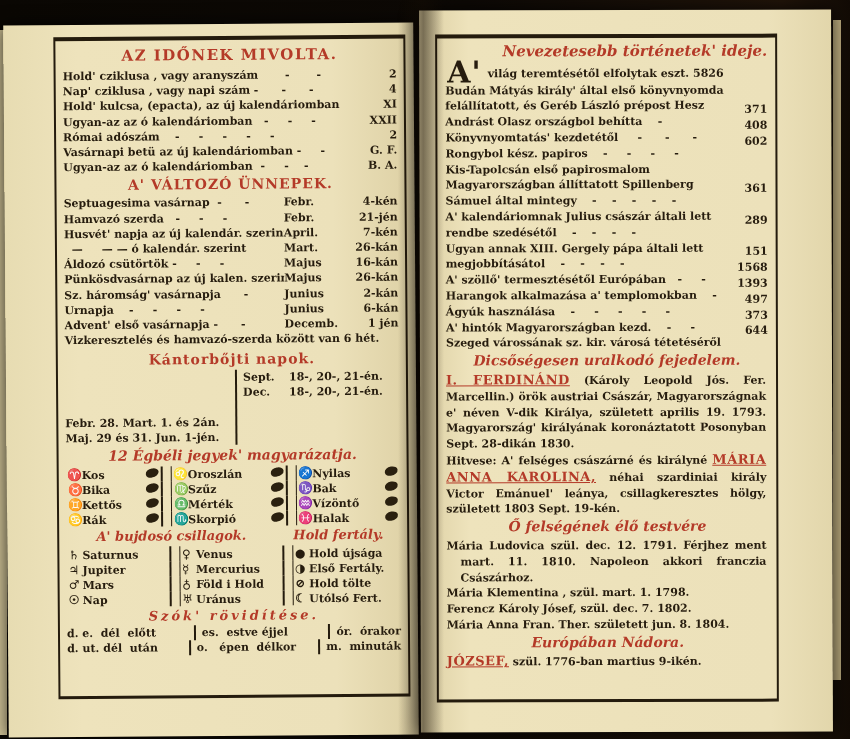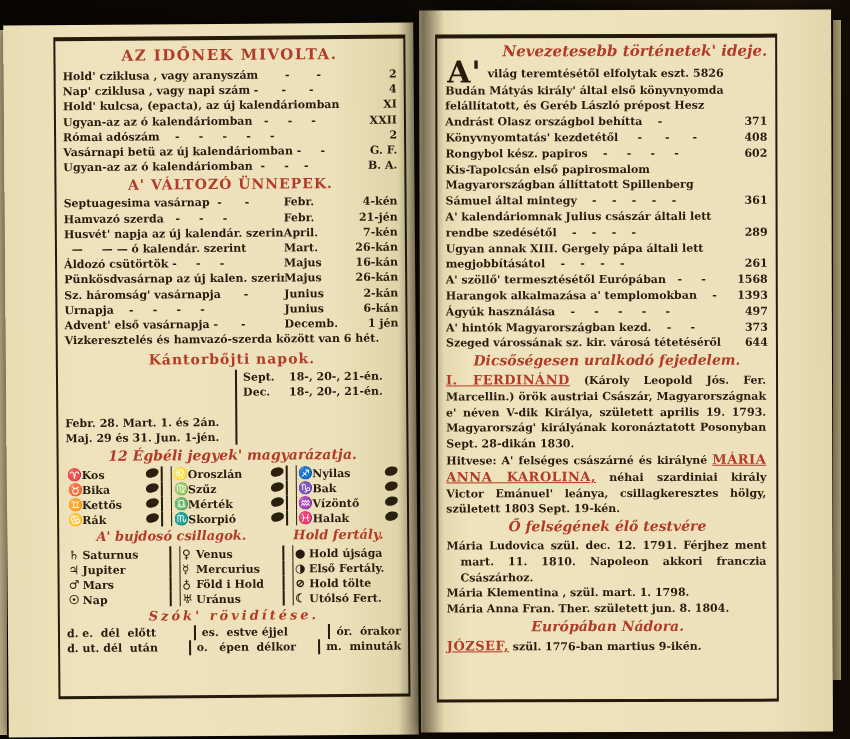--- a/index.html
+++ b/index.html
@@ -59,21 +59,21 @@
 
   .abbr-grid{display:flex;font-size:11px;font-weight:bold;line-height:15px;}
   .abbr-grid .ac{white-space:pre;}
   .abbr-grid .ac1{width:128px;}
   .abbr-grid .ac2{width:128px;}
   .abbr-grid .adiv{width:2px;background:#241b0d;margin:0 6px;}
 
   
   .rp-body{font-size:11px;font-weight:bold;line-height:15.8px;}
   .entry{position:relative;padding-right:42px;text-align:left;white-space:normal;}
-  .entry .num{position:absolute;right:0;bottom:0;width:40px;text-align:right;}
+  .entry .num{position:absolute;right:0;bottom:12px;width:40px;text-align:right;}
   .entry .txt{display:block;}
   .first-entry{position:relative;padding-right:42px;margin-bottom:1px;}
   .dropcap{font-size:30px;line-height:18px;vertical-align:-5px;letter-spacing:1px;padding:0 6px 0 2px;}
   .para{margin:0;padding-right:2px;text-align:justify;}
   .para .lead-red{color:#b43a28;font-size:13px;letter-spacing:.5px;text-decoration:underline;}
   .hang2{padding-left:14px;text-indent:-14px;margin:0;}
 </style>
 </head>
 <body>
 
@@ -351,21 +351,21 @@
           <span class="num">361</span>
         </div>
 
         <div class="entry">
           <span class="txt">A' kalendáriomnak Julius császár általi lett rendbe szedésétől&nbsp;&nbsp;&nbsp;&nbsp;-&nbsp;&nbsp;&nbsp;&nbsp;-&nbsp;&nbsp;&nbsp;&nbsp;-&nbsp;&nbsp;&nbsp;&nbsp;-</span>
           <span class="num">289</span>
         </div>
 
         <div class="entry">
           <span class="txt">Ugyan annak XIII. Gergely pápa általi lett megjobbításátol&nbsp;&nbsp;&nbsp;&nbsp;-&nbsp;&nbsp;&nbsp;&nbsp;-&nbsp;&nbsp;&nbsp;&nbsp;-&nbsp;&nbsp;&nbsp;&nbsp;-</span>
-          <span class="num">261</span>
+          <span class="num">151</span>
         </div>
 
         <div class="entry">
           <span class="txt">A' szöllő' termesztésétől Európában&nbsp;&nbsp;&nbsp;-&nbsp;&nbsp;&nbsp;&nbsp;&nbsp;-</span>
           <span class="num">1568</span>
         </div>
 
         <div class="entry">
           <span class="txt">Harangok alkalmazása a' templomokban&nbsp;&nbsp;&nbsp;&nbsp;-</span>
           <span class="num">1393</span>
@@ -391,20 +391,21 @@
     <p class="para"><span class="lead-red">I. FERDINÁND</span><span> (Károly Leopold Jós. Fer. Marcellin.) örök austriai Császár, Magyarországnak e' néven V-dik Királya, született aprilis 19. 1793. Magyarország' királyának koronáztatott Posonyban Sept. 28-dikán 1830.</span></p>
     <p class="para"><span>Hitvese: A' felséges császárné és királyné </span><span class="lead-red">MÁRIA ANNA KAROLINA,</span><span> néhai szardiniai király Victor Emánuel' leánya, csillagkeresztes hölgy, született 1803 Sept. 19-kén.</span></p>
 
     <h2 class="red center title-it">Ő felségének élő testvére</h2>
     <div>
 
         <p class="para hang2">Mária Ludovica szül. dec. 12. 1791. Férjhez ment mart. 11. 1810. Napoleon akkori franczia Császárhoz.</p>
 
         <p class="para hang2">Mária Klementina , szül. mart. 1. 1798.</p>
 
+        <p class="para hang2">Ferencz Károly Jósef, szül. dec. 7. 1802.</p>
 
         <p class="para hang2">Mária Anna Fran. Ther. született jun. 8. 1804.</p>
       </div>
 
     <h2 class="red center title-it">Európában Nádora.</h2>
     <p class="para"><span class="lead-red">JÓZSEF,</span><span> szül. 1776-ban martius 9-ikén.</span></p>
 
   </div>
 </div>
 

